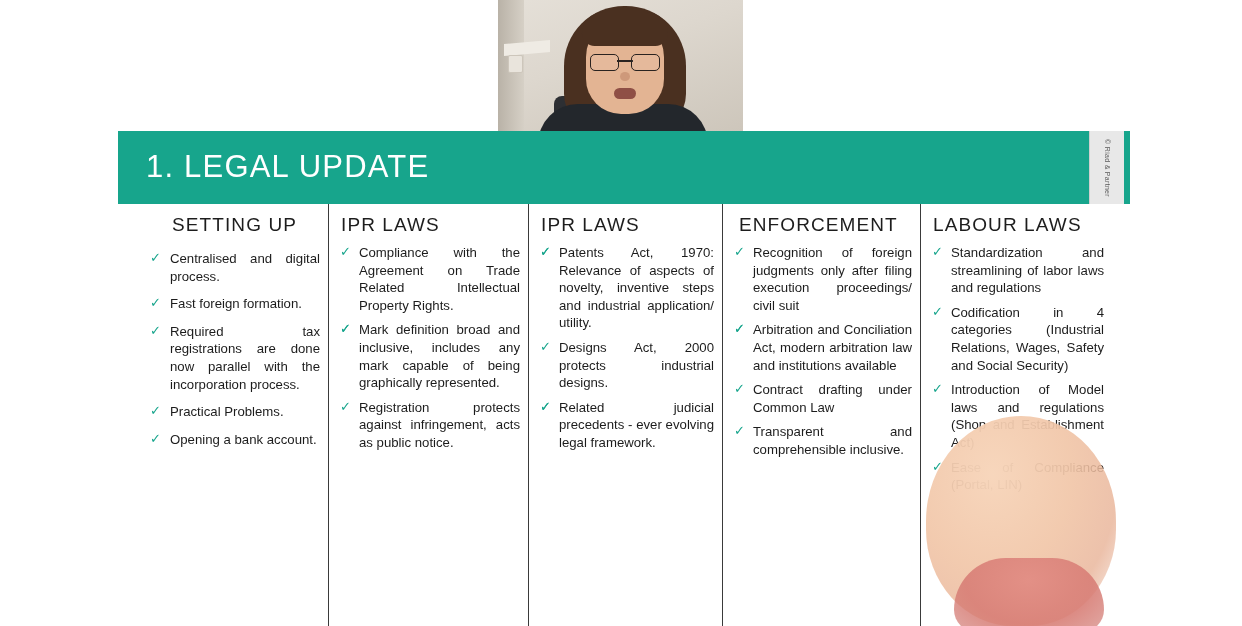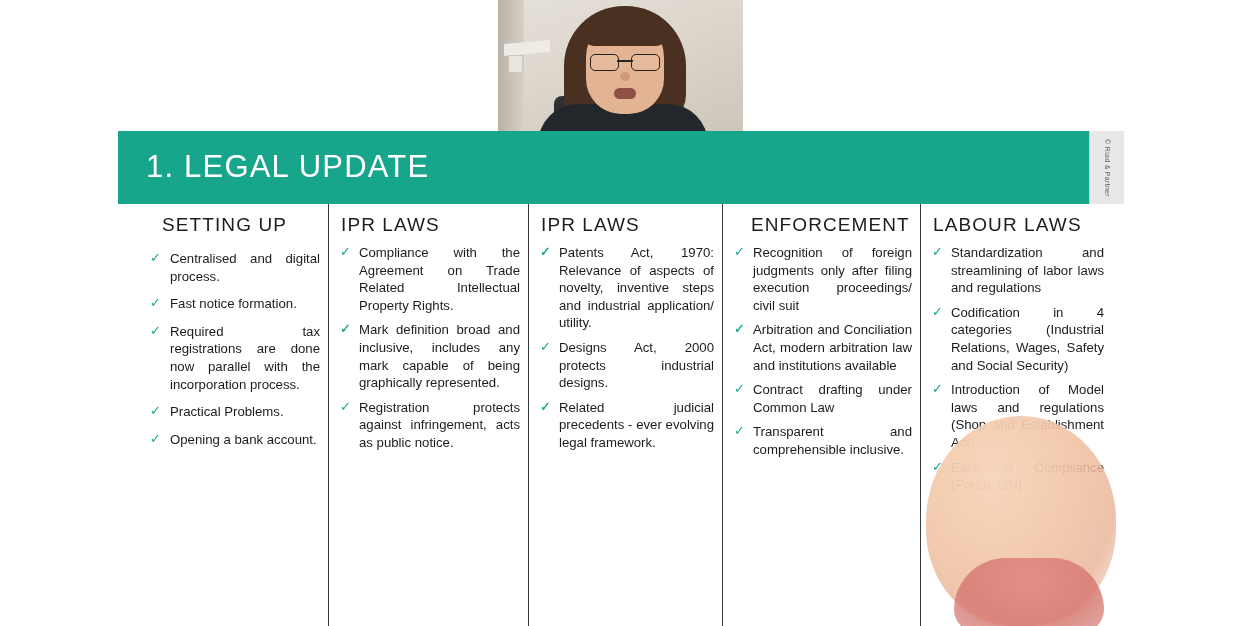--- a/index.html
+++ b/index.html
@@ -157,20 +157,21 @@
     height: 495px;
     background: #ffffff;
     border-bottom: 1px solid #d9d9d9;
   }
   .slide-title-bar {
     position: absolute;
     left: 0; top: 0;
     width: 972px;
     height: 73px;
     background: #17a58c;
+    padding-left: 40px;
   }
   .slide-title {
     position: absolute;
     left: 28px;
     top: 18px;
     font-size: 31px;
     letter-spacing: 1.2px;
     color: #ffffff;
     font-family: "Liberation Sans", sans-serif;
     font-weight: 400;
@@ -219,22 +220,22 @@
   .col.c4 { width: 192px; }
 
   .col-head {
     font-size: 19px;
     color: #1d1d1d;
     letter-spacing: 1.1px;
     margin: 0 0 8px 2px;
     font-weight: 400;
     white-space: nowrap;
   }
-  .col.c0 .col-head { margin-left: 20px; margin-bottom: 14px; }
-  .col.c3 .col-head { margin-left: 18px; }
+  .col.c0 .col-head { margin-left: 30px; margin-bottom: 14px; }
+  .col.c3 .col-head { margin-left: 6px; }
 
   ul.bullets {
     list-style: none;
     margin: 0;
     padding: 0;
   }
   ul.bullets li {
     position: relative;
     padding-left: 20px;
     margin-bottom: 7px;
@@ -331,21 +332,21 @@
     <div class="sidebar-strip">
       <div class="vtext">© Riad &amp; Partner</div>
     </div>
 
     <div class="columns">
 
       <div class="col c0">
         <div class="col-head">SETTING UP</div>
         <ul class="bullets">
           <li><span class="tick">✓</span><span>Centralised and digital process.</span></li>
-          <li><span class="tick">✓</span><span>Fast notice formation.</span></li>
+          <li><span class="tick">✓</span><span>Fast foreign formation.</span></li>
           <li><span class="tick">✓</span><span>Required tax registrations are done now parallel with the incorporation process.</span></li>
           <li><span class="tick">✓</span><span>Practical Problems.</span></li>
           <li><span class="tick">✓</span><span>Opening a bank account.</span></li>
         </ul>
       </div>
 
       <div class="col c1">
         <div class="col-head">IPR LAWS</div>
         <ul class="bullets">
           <li><span class="tick">✓</span><span>Compliance with the Agreement on Trade Related Intellectual Property Rights.</span></li>

